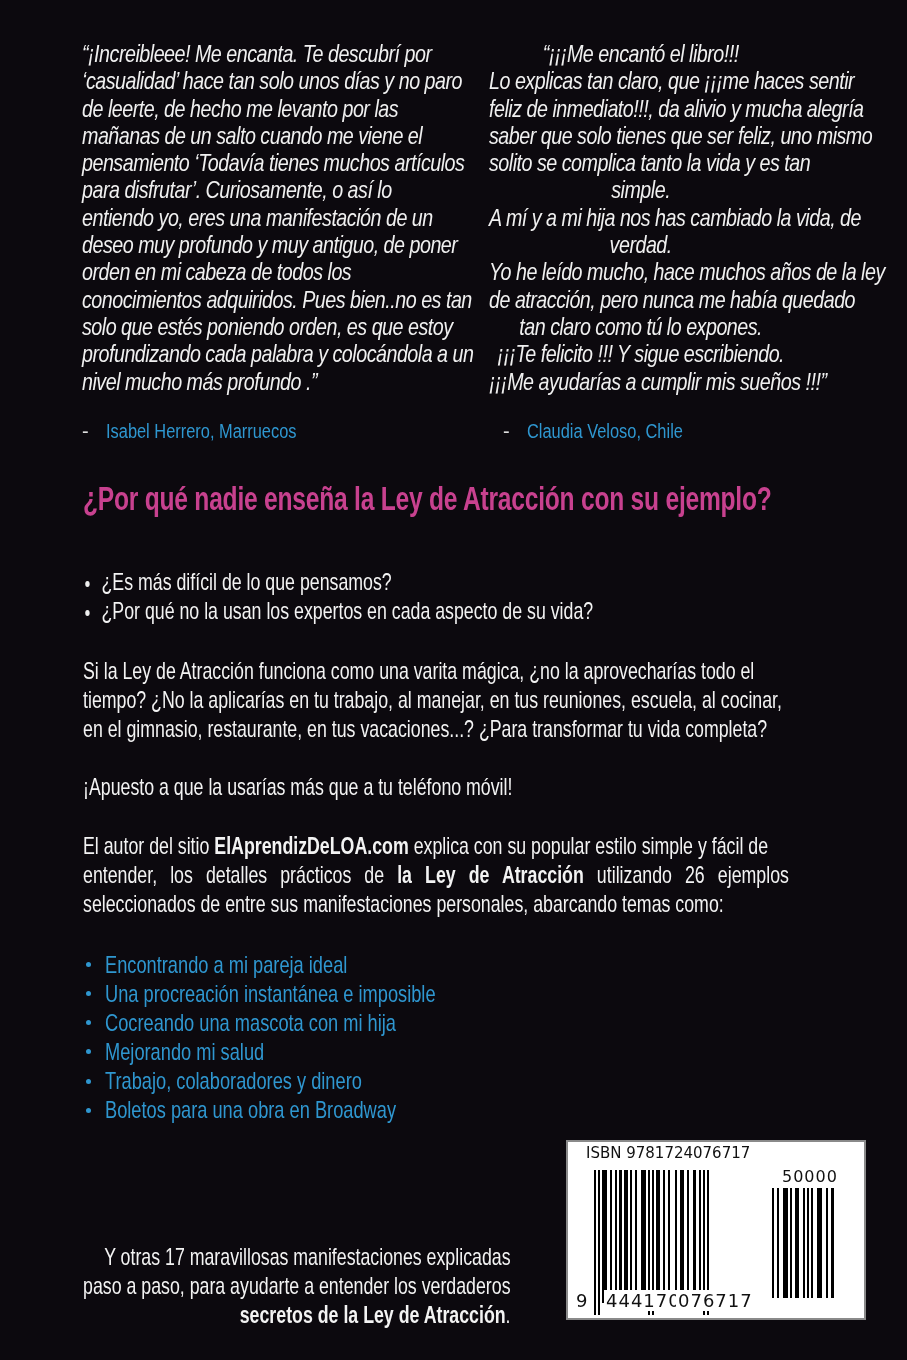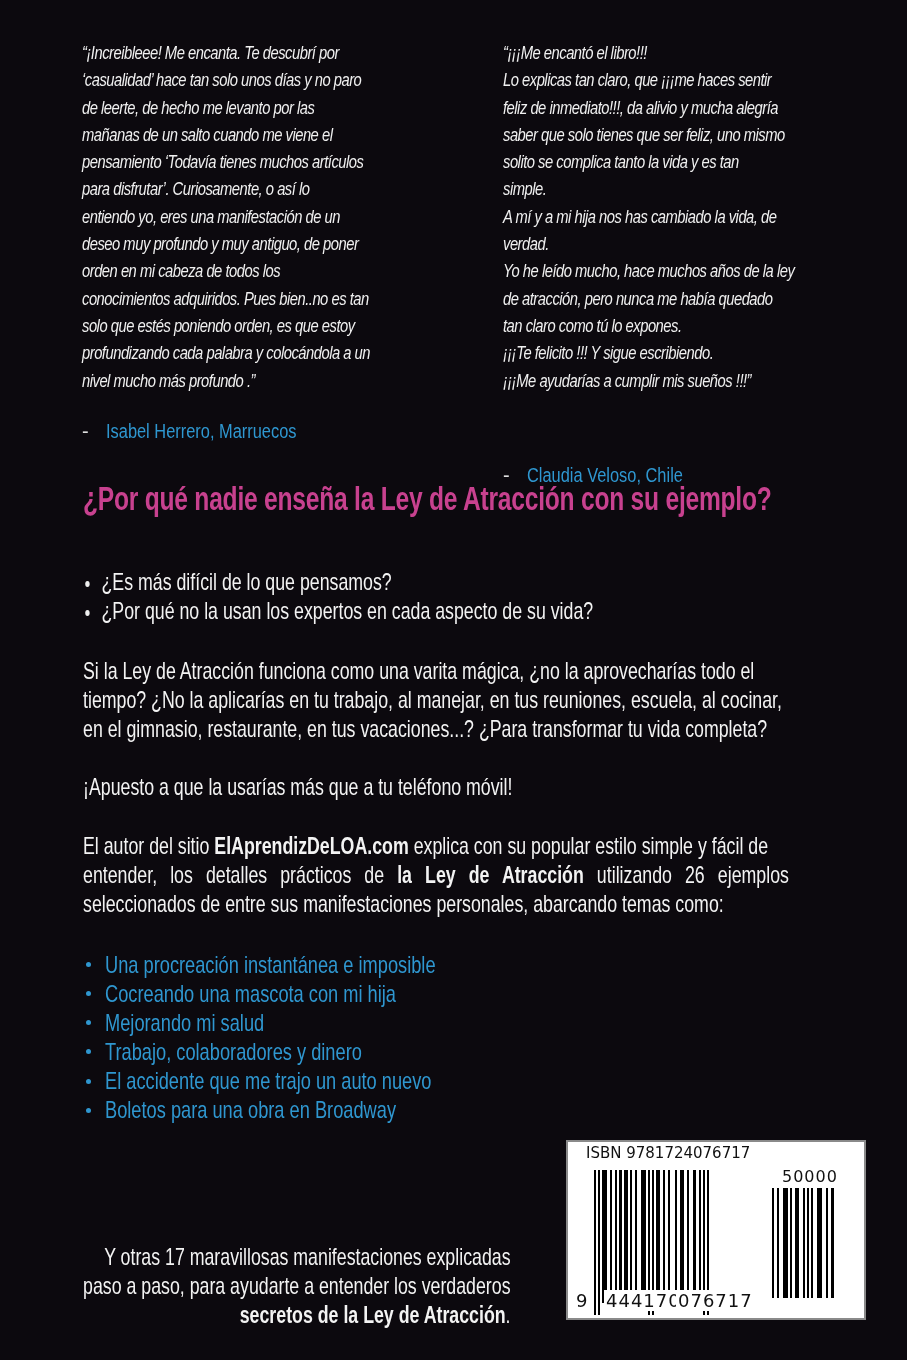--- a/index.html
+++ b/index.html
@@ -5,34 +5,34 @@
   html, body { margin: 0; padding: 0; }
   body {
     width: 907px; height: 1360px; overflow: hidden;
     background: #0c090e;
     color: #f3f3f3;
     font-family: "Liberation Sans", sans-serif;
     position: relative;
   }
   .quote-col {
     position: absolute; top: 40px;
-    font-style: italic; font-size: 18px; line-height: 27.3px;
+    font-style: italic; font-size: 24px; line-height: 27.3px;
     letter-spacing: -0.6px; color: #f0f0f0;
     font-stretch: condensed;
   }
   .quote-col .line { white-space: nowrap; display: block; transform: scaleX(0.82); transform-origin: left; }
   #q1 { left: 82px; width: 360px; }
-  #q2 { left: 503px; width: 370px; }
+  #q2 { left: 489px; width: 370px; text-align: center; }
   .attribution {
     position: absolute; top: 420px; font-size: 20px; white-space: nowrap;
   }
   .attribution .dash { color: #e0e0e0; display: inline-block; width: 24px; }
   .attribution .name { color: #2f97d0; display: inline-block; transform: scaleX(0.82); transform-origin: left; }
   #a1 { left: 82px; }
-  #a2 { left: 503px; margin-top: 44px; }
+  #a2 { left: 503px; }
 
   .headline {
     position: absolute; left: 83px; top: 480px;
     color: #c8418f; font-weight: bold; font-size: 33px; white-space: nowrap;
     transform: scaleX(0.745); transform-origin: left top; letter-spacing: -0.3px;
   }
   .block { position: absolute; left: 83px; white-space: nowrap; }
   .cline { display: block; transform: scaleX(0.74); transform-origin: left; font-size: 24px; line-height: 29px; }
   .bullets { top: 567px; }
   .bullets .cline::before { content: ""; }
@@ -120,25 +120,25 @@
   <span class="cline">¡Apuesto a que la usarías más que a tu teléfono móvil!</span>
 </div>
 
 <div class="block para3">
   <span class="cline"><span>El autor del sitio </span><span class="b">ElAprendizDeLOA.com</span><span> explica con su popular estilo simple y fácil de</span></span>
   <span class="cline" style="word-spacing:11px"><span>entender, los detalles prácticos de </span><span class="b">la Ley de Atracción</span><span> utilizando 26 ejemplos</span></span>
   <span class="cline">seleccionados de entre sus manifestaciones personales, abarcando temas como:</span>
 </div>
 
 <div class="block topics">
+  <span class="item"><span class="dot"></span><span class="t">Encontrando a mi pareja ideal</span></span>
   <span class="item"><span class="dot"></span><span class="t">Una procreación instantánea e imposible</span></span>
   <span class="item"><span class="dot"></span><span class="t">Cocreando una mascota con mi hija</span></span>
   <span class="item"><span class="dot"></span><span class="t">Mejorando mi salud</span></span>
   <span class="item"><span class="dot"></span><span class="t">Trabajo, colaboradores y dinero</span></span>
-  <span class="item"><span class="dot"></span><span class="t">El accidente que me trajo un auto nuevo</span></span>
   <span class="item"><span class="dot"></span><span class="t">Boletos para una obra en Broadway</span></span>
 </div>
 
 <div class="block closing">
   <span class="cline">Y otras 17 maravillosas manifestaciones explicadas</span>
   <span class="cline">paso a paso, para ayudarte a entender los verdaderos</span>
   <span class="cline"><span class="b">secretos de la Ley de Atracción</span><span>.</span></span>
 </div>
 
 <div class="barcode-box">

